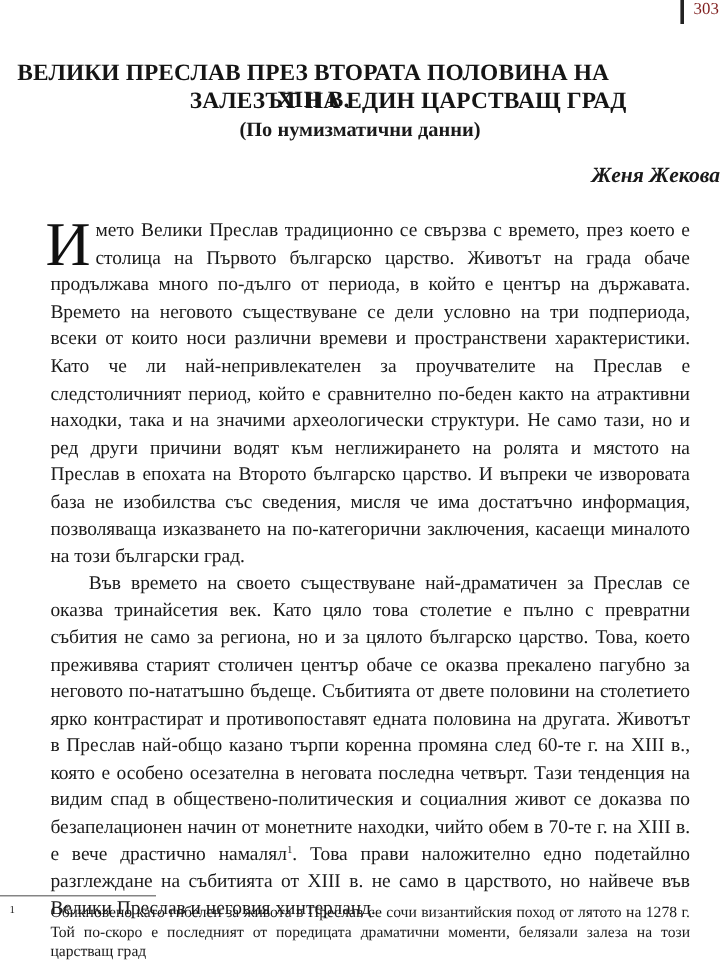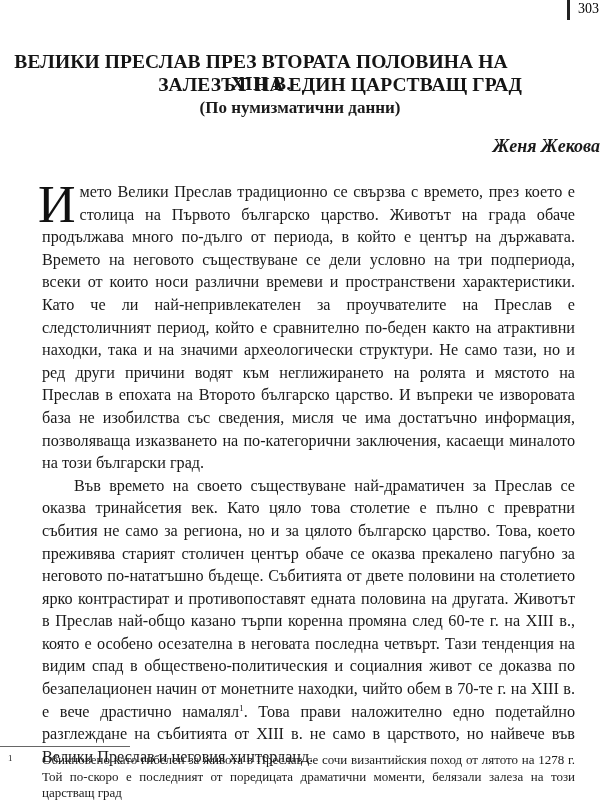--- a/index.html
+++ b/index.html
@@ -4,21 +4,21 @@
 <style>
   html, body { margin: 0; padding: 0; }
   body {
     width: 600px; height: 800px; background: #ffffff; overflow: hidden;
     position: relative; font-family: "Liberation Serif", "DejaVu Serif", serif; color: #1a1a1a;
   }
   .page-num-bar {
     position: absolute; left: 567px; top: 0px; width: 3px; height: 20px; background: #222;
   }
   .page-num {
-    position: absolute; left: 578px; top: 1px; font-size: 14px; color: #000000;
+    position: absolute; left: 578px; top: 1px; font-size: 14px; color: #7f1d1d;
   }
   .title {
     position: absolute; left: 0; width: 522px; text-align: center;
     font-weight: bold; font-size: 19.5px; letter-spacing: 0.1px; color: #151515;
   }
   .t1 { top: 51px; }
   .t2 { top: 74px; text-align: right; }
   .subtitle {
     position: absolute; left: 0; width: 600px; top: 98px; text-align: center;
     font-weight: bold; font-size: 17px;

